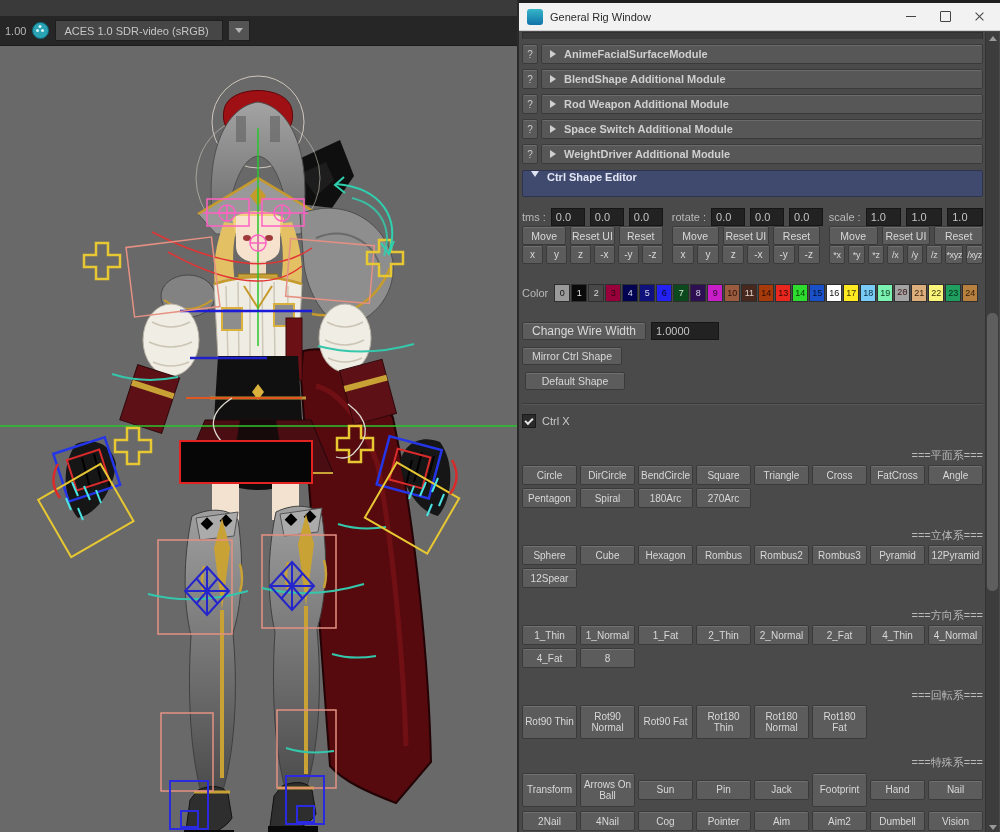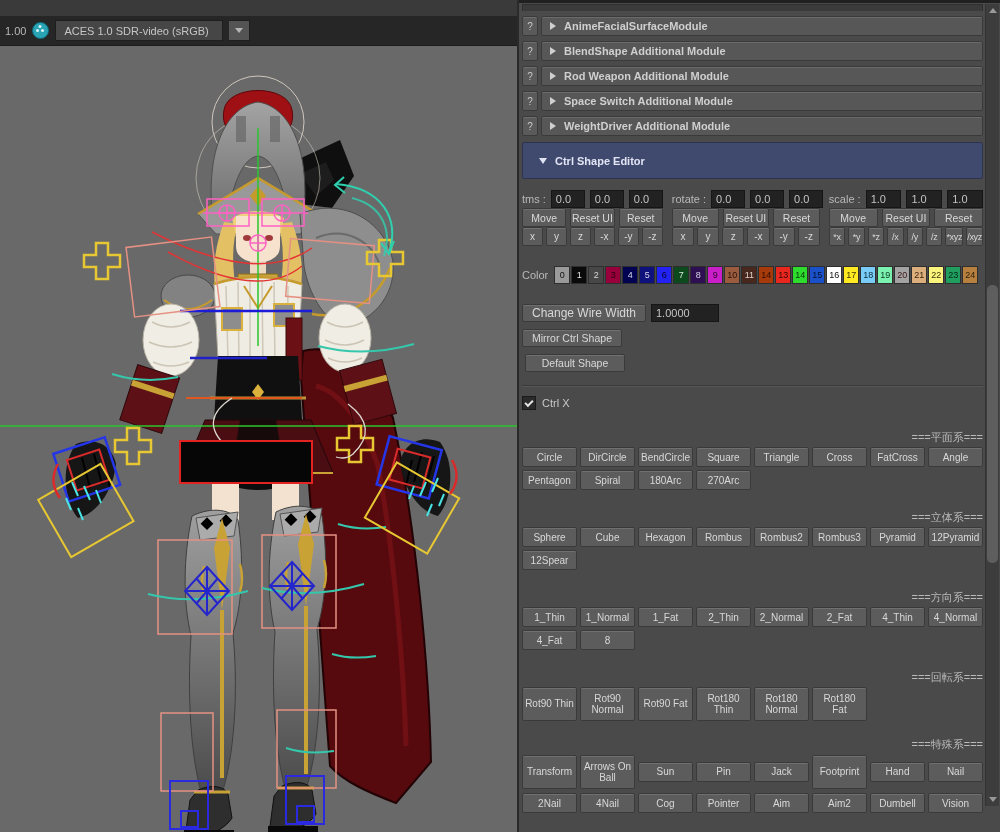--- a/index.html
+++ b/index.html
@@ -35,21 +35,21 @@
   .tri-up-s{width:0;height:0;border-left:4px solid transparent;border-right:4px solid transparent;border-bottom:5px solid #999;}
   .tri-down-s{width:0;height:0;border-left:4px solid transparent;border-right:4px solid transparent;border-top:5px solid #999;}
   .sb-track{flex:1;position:relative;width:13px;}
   .sb-thumb{position:absolute;left:1px;width:11px;top:268px;height:278px;background:#5e5e5e;border-radius:5px;}
   
   .clipped-bar{height:6px;margin-top:1px;background:#3b3b3b;border:1px solid #2f2f2f;border-bottom:none;}
   .mod-row{display:flex;gap:3px;height:20px;margin-top:5px;}
   .help-btn{width:16px;height:20px;background:#5a5a5a;border:1px solid #3a3a3a;box-shadow:inset 0 1px 0 #6d6d6d;border-radius:2px;color:#c9c9c9;display:flex;align-items:center;justify-content:center;font-size:10px;box-sizing:border-box;}
   .mod-hdr{flex:1;background:#575757;border:1px solid #3a3a3a;box-shadow:inset 0 1px 0 #6b6b6b;border-radius:2px;display:flex;align-items:center;gap:8px;padding-left:8px;box-sizing:border-box;font-weight:bold;color:#cfcfcf;}
   .tri-right{width:0;height:0;border-top:4px solid transparent;border-bottom:4px solid transparent;border-left:6px solid #cfcfcf;}
-  .cse-hdr{height:37px;margin-top:6px;background:#40496e;border:1px solid #2e3450;border-radius:2px;display:flex;align-items:center;gap:8px;padding-left:16px;box-sizing:border-box;font-weight:bold;color:#e2e6f4;}
+  .cse-hdr{height:27px;margin-top:6px;background:#40496e;border:1px solid #2e3450;border-radius:2px;display:flex;gap:8px;padding-left:8px;box-sizing:border-box;font-weight:bold;color:#e2e6f4;}
   .tri-dn-w{width:0;height:0;border-left:4px solid transparent;border-right:4px solid transparent;border-top:6px solid #dfe3f2;}
   
   .tg-wrap{display:flex;gap:9px;margin-top:11px;}
   .tg{display:flex;flex-direction:column;}
   .tg1{width:143px;} .tg2{width:148px;} .tg3{width:166px;}
   .tg-vals{display:flex;align-items:center;gap:5px;height:18px;}
   .tg-label{color:#b9b9b9;white-space:nowrap;}
   .field{background:#222;border:1px solid #161616;color:#c4c4c4;height:16px;line-height:16px;padding:0 4px;min-width:24px;flex:1;box-sizing:content-box;}
   .btn{background:#5c5c5c;border:1px solid #3a3a3a;box-shadow:inset 0 1px 0 #707070;border-radius:2px;color:#d8d8d8;display:flex;align-items:center;justify-content:center;box-sizing:border-box;cursor:default;}
   .tg-btns{display:flex;gap:4px;height:19px;}
@@ -338,20 +338,33 @@
         </g>
 
         <rect x="180" y="395" width="132" height="42" fill="#060606" stroke="#e32222" stroke-width="2"></rect>
       </g>
     </svg>
   </div>
 </div>
 
 <div class="rig-window">
   <div class="win-topedge"></div>
+  <div class="titlebar">
+    <span class="maya-icon"></span>
+    <span class="title-text">General Rig Window</span>
+    <span class="win-btn">
+        <span class="ic-min"></span>
+      </span>
+    <span class="win-btn">
+        <span class="ic-max"></span>
+      </span>
+    <span class="win-btn">
+        <span class="ic-close"></span>
+      </span>
+  </div>
 
   <div class="panel-body">
 
     <div class="clipped-bar"></div>
 
     <div>
 
     <div class="mod-row">
           <span class="help-btn">?</span>
           <div class="mod-hdr">
@@ -485,21 +498,21 @@
           <span class="swatch" style="background: rgb(154, 91, 63); color: rgb(43, 19, 10);">10</span>
           <span class="swatch" style="background: rgb(70, 40, 31); color: rgb(224, 208, 200);">11</span>
           <span class="swatch" style="background: rgb(166, 58, 10); color: rgb(46, 13, 2);">14</span>
           <span class="swatch" style="background: rgb(232, 40, 30); color: rgb(58, 5, 3);">13</span>
           <span class="swatch" style="background: rgb(46, 220, 46); color: rgb(6, 58, 6);">14</span>
           <span class="swatch" style="background: rgb(26, 80, 200); color: rgb(4, 16, 48);">15</span>
           <span class="swatch" style="background: rgb(255, 255, 255); color: rgb(17, 17, 17);">16</span>
           <span class="swatch" style="background: rgb(255, 233, 32); color: rgb(58, 52, 4);">17</span>
           <span class="swatch" style="background: rgb(121, 204, 245); color: rgb(11, 44, 61);">18</span>
           <span class="swatch" style="background: rgb(124, 242, 176); color: rgb(11, 58, 34);">19</span>
-          <span class="swatch" style="background: #a3a3a3; color: rgb(61, 20, 20);">20</span>
+          <span class="swatch" style="background: #a3a3a3; color: rgb(61, 20, 20); font-family: Liberation Mono, monospace;">20</span>
           <span class="swatch" style="background: rgb(220, 174, 124); color: rgb(58, 37, 14);">21</span>
           <span class="swatch" style="background: rgb(250, 244, 125); color: rgb(58, 54, 8);">22</span>
           <span class="swatch" style="background: rgb(31, 158, 96); color: rgb(4, 41, 22);">23</span>
           <span class="swatch" style="background: rgb(183, 128, 63); color: rgb(46, 29, 8);">24</span>
         </span>
     </div>
 
     <div class="wire-row">
       <span class="btn wire-btn">Change Wire Width</span>
       <span class="field wire-field">1.0000</span>

